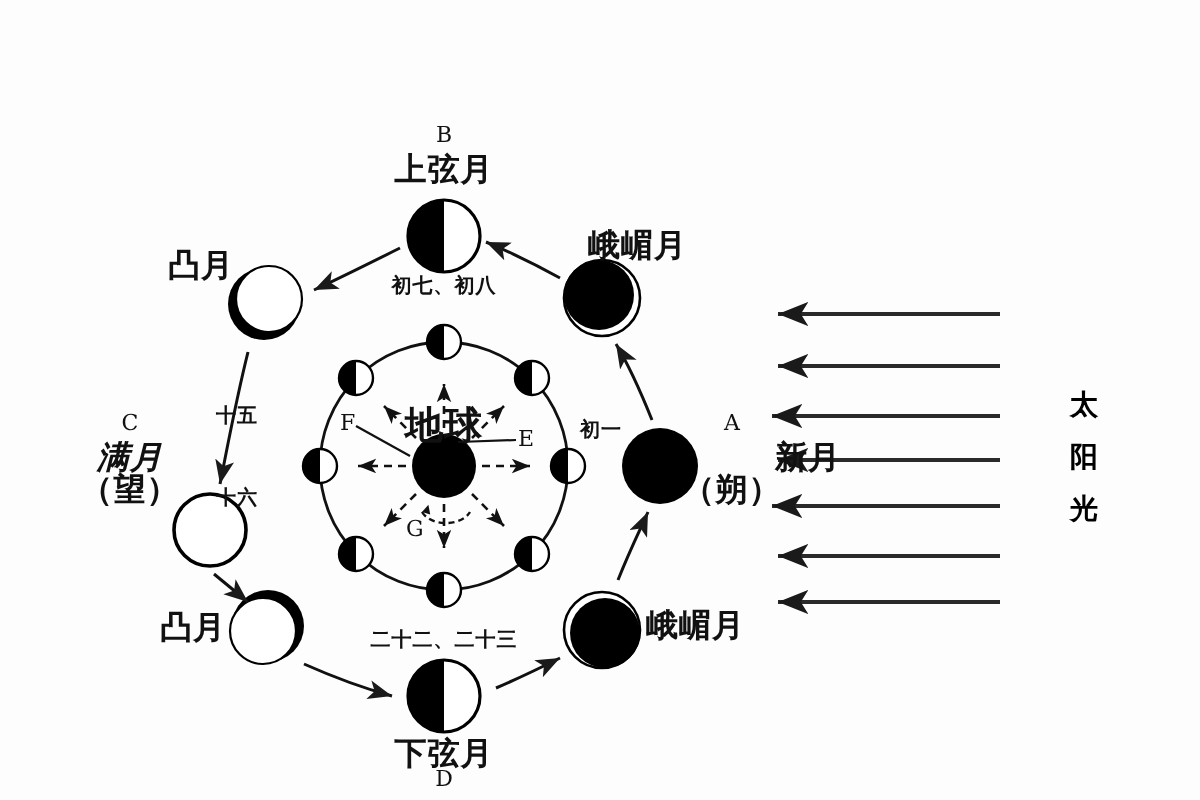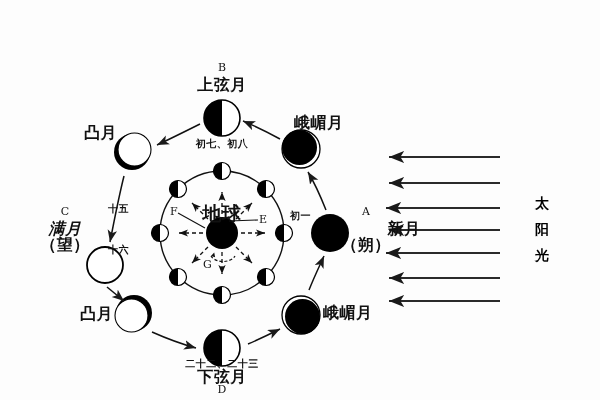--- a/index.html
+++ b/index.html
@@ -247,21 +247,21 @@
   <div class="lbl lbl-cjk-sm" style="left:290px; top:211px;">初一</div>
 
   <div class="lbl lbl-lat ctr" style="left:366px; top:206px;">A</div>
   <div class="lbl lbl-cjk ctr" style="left:366px; top:220px;margin-left:38px;">新月</div>
   <div class="lbl lbl-cjk ctr" style="left:366px; top:236px;">（朔）</div>
 
   <div class="lbl lbl-cjk" style="left:80px; top:305px;">凸月</div>
 
   <div class="lbl lbl-cjk" style="left:323px; top:304px;">峨嵋月</div>
 
-  <div class="lbl lbl-cjk-sm ctr" style="left:222px; top:316px;margin-top:43px;">二十二、二十三</div>
+  <div class="lbl lbl-cjk-sm ctr" style="left:222px; top:316px;">二十二、二十三</div>
 
   <div class="lbl lbl-cjk ctr" style="left:222px; top:368px;">下弦月</div>
   <div class="lbl lbl-lat ctr" style="left:222px; top:384px;">D</div>
 
   <div class="sun-col" style="left:528px; top:190px; width:28px;">太</div>
   <div class="sun-col" style="left:528px; top:216px; width:28px;">阳</div>
   <div class="sun-col" style="left:528px; top:242px; width:28px;">光</div>
 
 </div>
 

